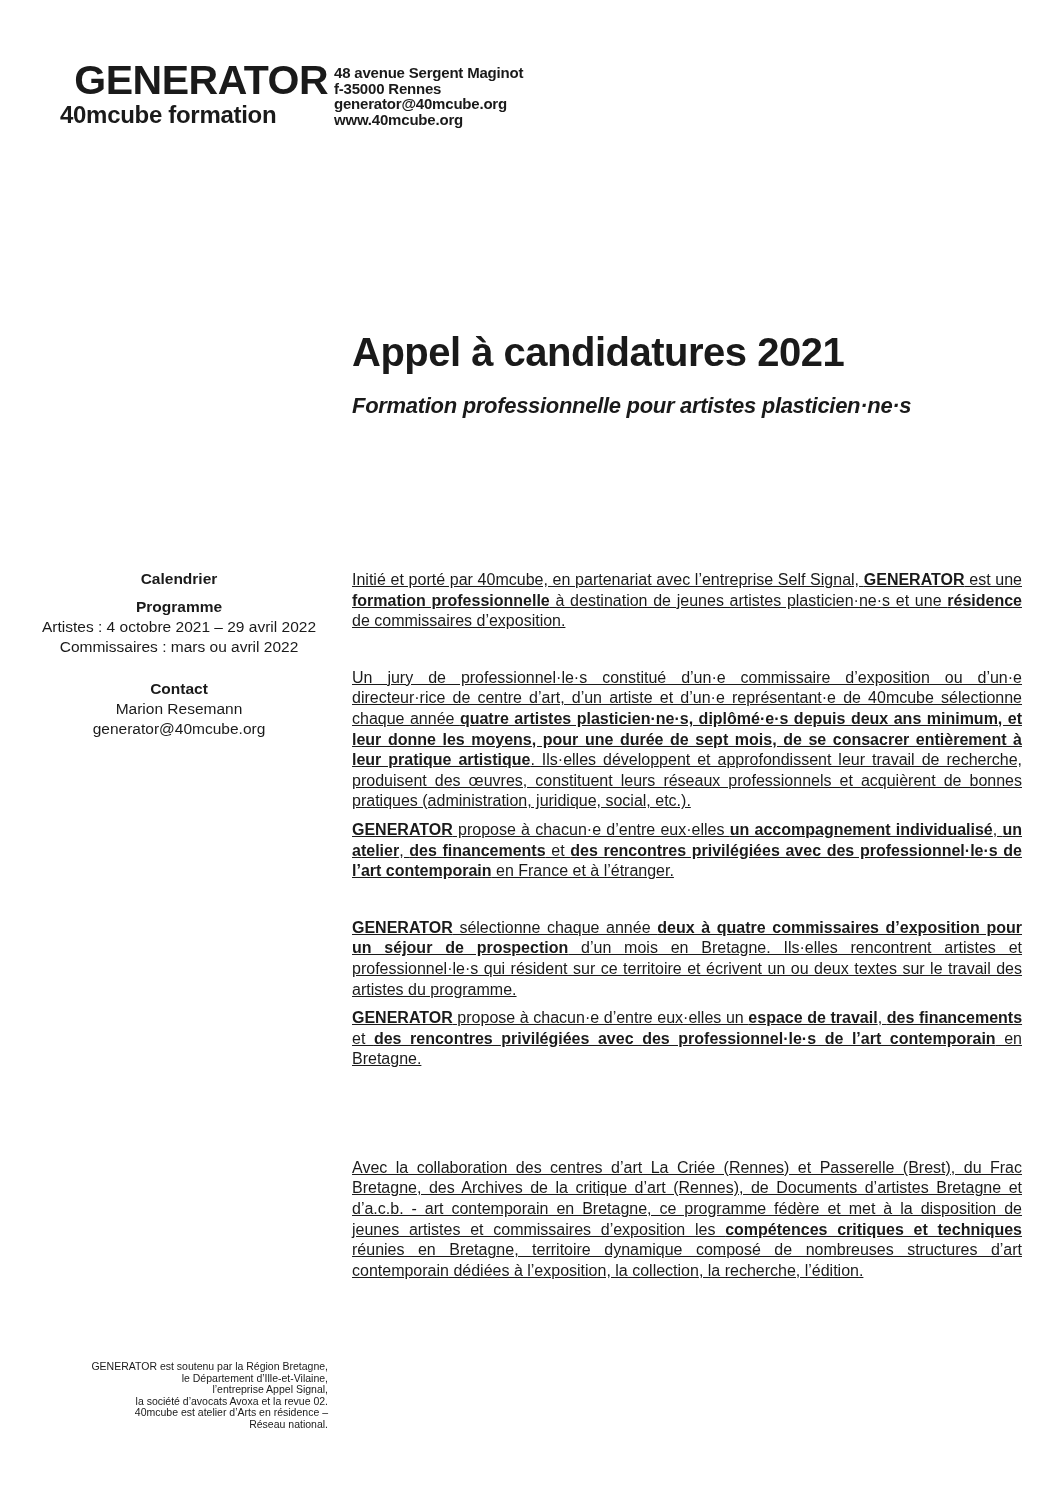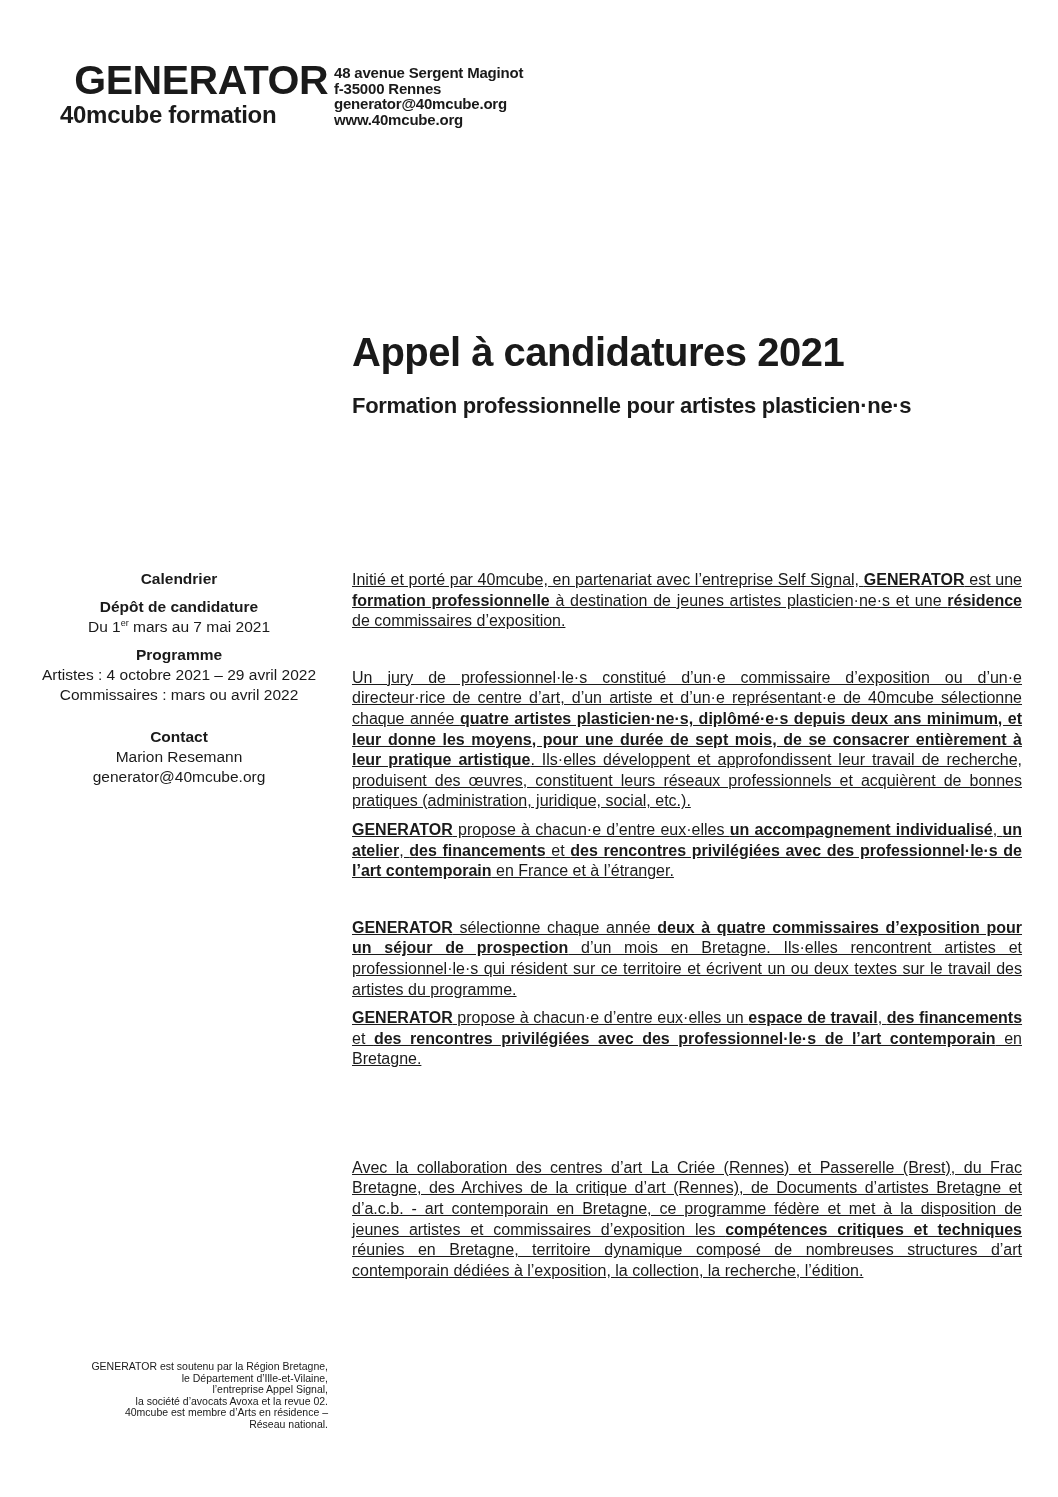--- a/index.html
+++ b/index.html
@@ -7,21 +7,21 @@
            font-family: "Liberation Sans", sans-serif; color: #1a1a1a; }
     .abs { position: absolute; }
     .logo-title { left: 60px; top: 58px; width: 268px; text-align: right;
                   font-size: 41px; font-weight: bold; letter-spacing: -0.5px; line-height: 44px; }
     .logo-sub { left: 60px; top: 101px; width: 268px; 
                 font-size: 24px; font-weight: bold; line-height: 28px; letter-spacing: -0.3px; }
     .address { left: 334px; top: 65px; font-size: 15px; font-weight: bold; line-height: 15.5px; letter-spacing: -0.2px; }
     .address div { white-space: nowrap; }
     .title { left: 352px; top: 328px; font-size: 40px; font-weight: bold; line-height: 48px; letter-spacing: -0.5px; white-space: nowrap; }
     .subtitles { left: 352px; top: 393px; width: 660px; font-size: 22px; font-weight: bold; line-height: 25px; letter-spacing: -0.3px; }
-    .subtitles .st1 { margin-bottom: 12px; white-space: nowrap; }
+    .subtitles .st1 { margin-bottom: 12px; white-space: nowrap; font-style: italic; }
     .sidebar { left: 30px; top: 569px; width: 298px; text-align: center; font-size: 15.5px; line-height: 20px; }
     .sidebar .heading { font-weight: bold; }
     .sidebar .group { margin-bottom: 8px; }
     .sidebar .group.big-gap { margin-bottom: 22px; }
     .sidebar sup { font-size: 9px; line-height: 0; }
     .body { left: 352px; top: 570px; width: 670px; font-size: 16px; line-height: 20.6px; text-align: justify; text-decoration: underline; }
     .body p { margin: 0 0 8px 0; }
     .body p.gap-after { margin-bottom: 36px; }
     .body p.gap-after-big { margin-bottom: 88px; }
     .body b { font-weight: bold; }
@@ -42,24 +42,20 @@
 
 <div class="abs title">Appel à candidatures 2021</div>
 <div class="abs subtitles">
   <div class="st1">Formation professionnelle pour artistes plasticien·ne·s</div>
 </div>
 
 <div class="abs sidebar">
   <div class="group">
     <div class="heading">Calendrier</div>
   </div>
-  <div class="group">
-    <div class="heading">Dépôt de candidature</div>
-    <div><span>Du 1</span><sup>er</sup><span> mars au 7 mai 2021</span></div>
-  </div>
   <div class="group big-gap">
     <div class="heading">Programme</div>
     <div>Artistes : 4 octobre 2021 – 29 avril 2022</div>
     <div>Commissaires : mars ou avril 2022</div>
   </div>
   <div class="group">
     <div class="heading">Contact</div>
     <div>Marion Resemann</div>
     <div>generator@40mcube.org</div>
   </div>
@@ -72,15 +68,15 @@
   <p><b>GENERATOR</b><span> sélectionne chaque année </span><b>deux à quatre commissaires d’exposition pour un séjour de prospection</b><span> d’un mois en Bretagne. Ils·elles rencontrent artistes et professionnel·le·s qui résident sur ce territoire et écrivent un ou deux textes sur le travail des artistes du programme.</span></p>
   <p class="gap-after-big"><b>GENERATOR</b><span> propose à chacun·e d’entre eux·elles un </span><b>espace de travail</b><span>, </span><b>des financements</b><span> et </span><b>des rencontres privilégiées avec des professionnel·le·s de l’art contemporain</b><span> en Bretagne.</span></p>
   <p><span>Avec la collaboration des centres d’art La Criée (Rennes) et Passerelle (Brest), du Frac Bretagne, des Archives de la critique d’art (Rennes), de Documents d’artistes Bretagne et d’a.c.b. - art contemporain en Bretagne, ce programme fédère et met à la disposition de jeunes artistes et commissaires d’exposition les </span><b>compétences critiques et techniques</b><span> réunies en Bretagne, territoire dynamique composé de nombreuses structures d’art contemporain dédiées à l’exposition, la collection, la recherche, l’édition.</span></p>
 </div>
 
 <div class="abs footer">
   <div>GENERATOR est soutenu par la Région Bretagne,</div>
   <div>le Département d’Ille-et-Vilaine,</div>
   <div>l’entreprise Appel Signal,</div>
   <div>la société d’avocats Avoxa et la revue 02.</div>
-  <div>40mcube est membre d’Arts en résidence –</div>
+  <div>40mcube est atelier d’Arts en résidence –</div>
   <div>Réseau national.</div>
 </div>
 
 </body></html>

